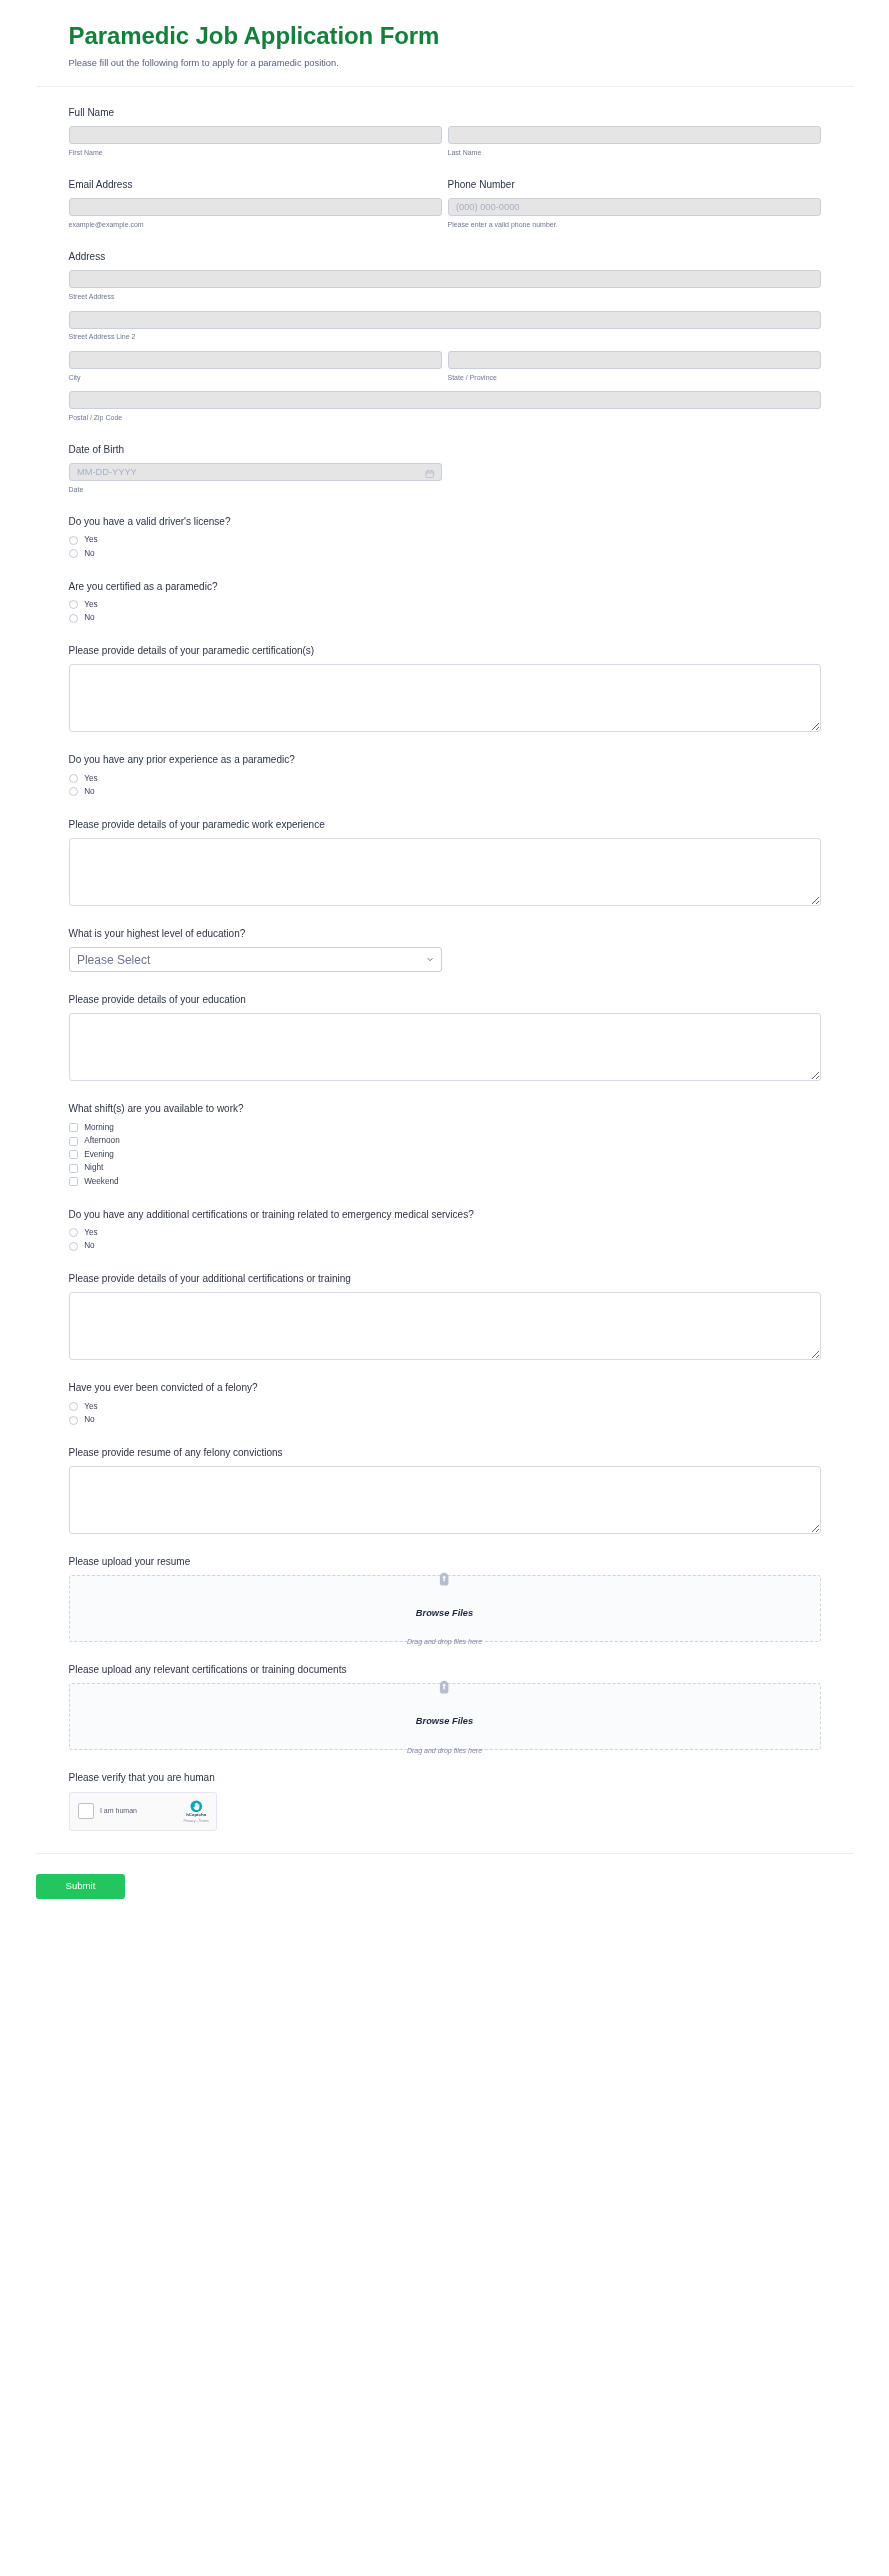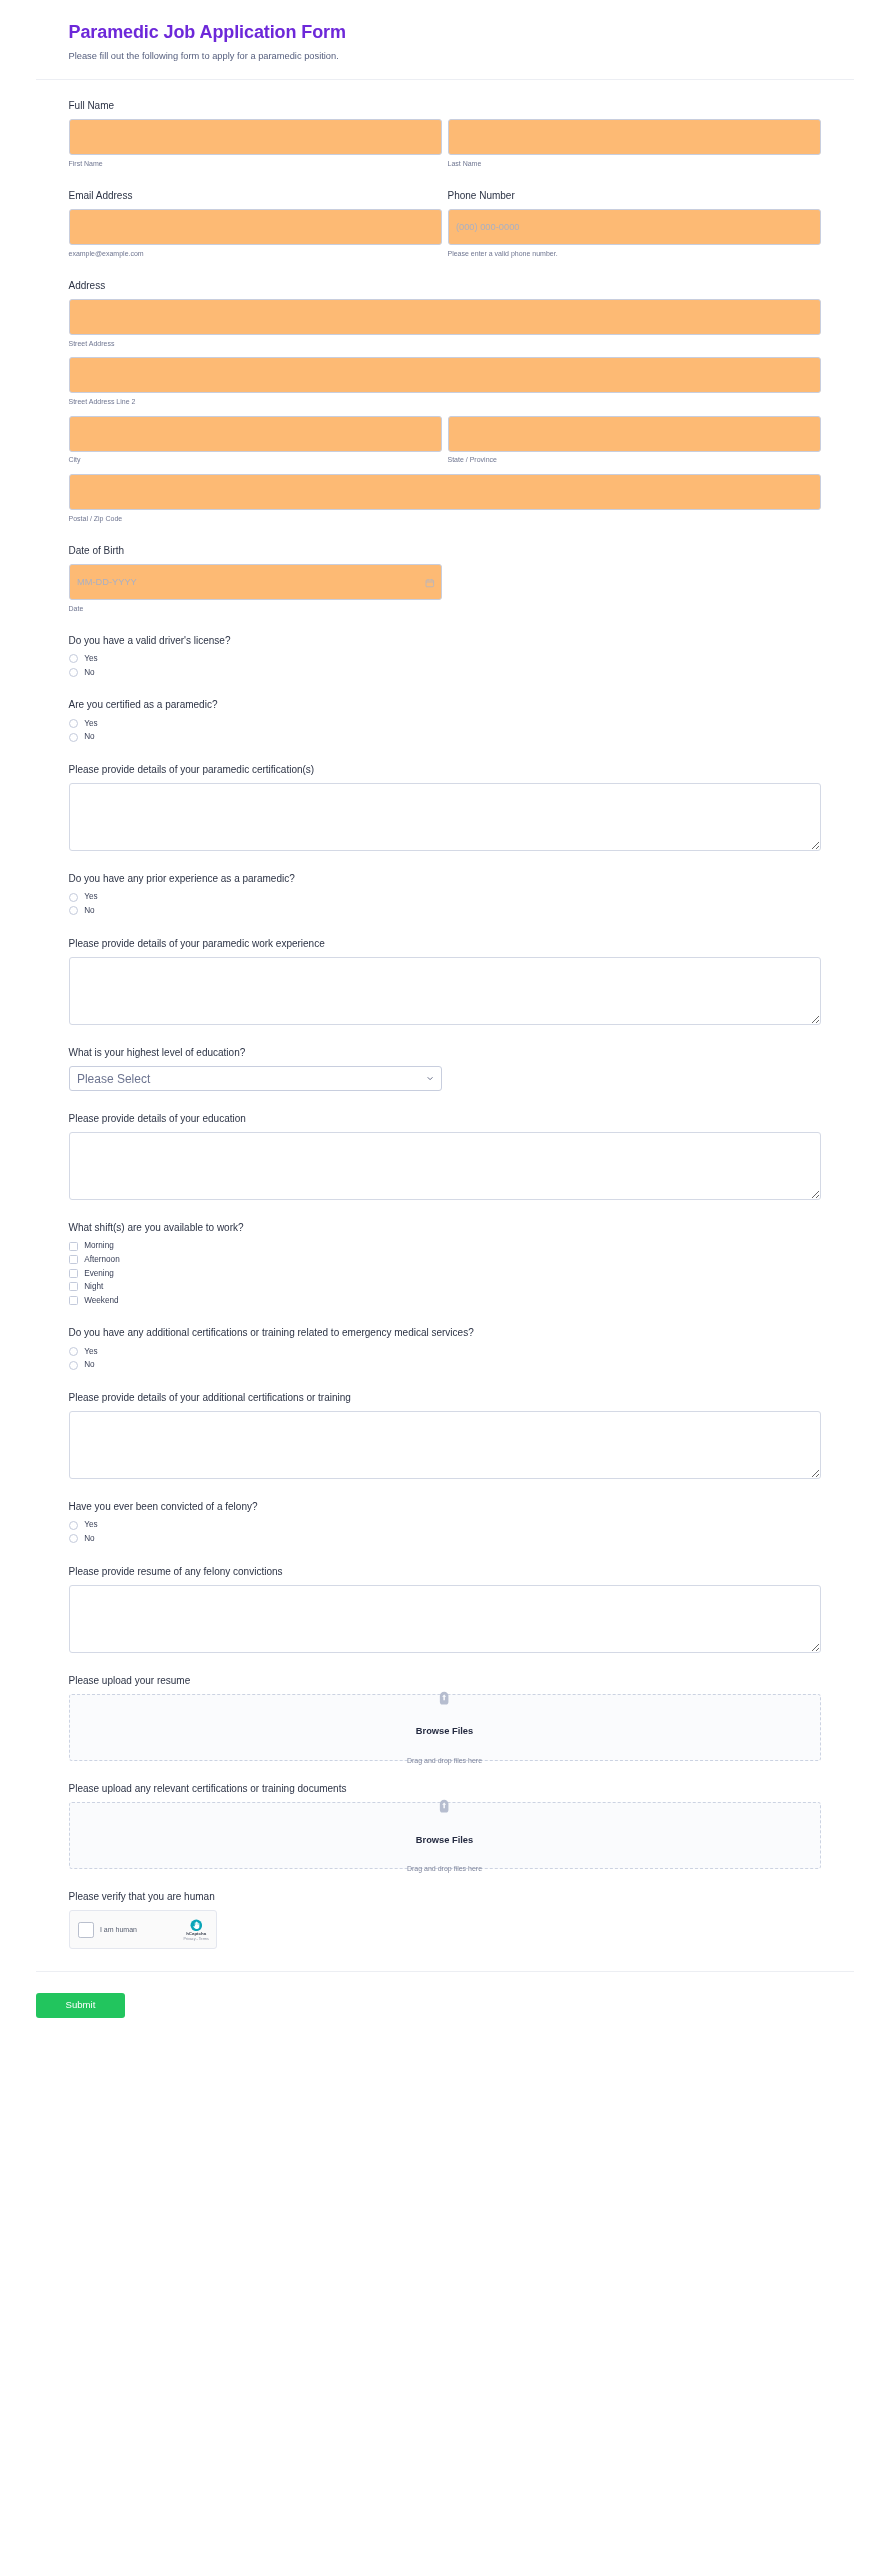--- a/index.html
+++ b/index.html
@@ -22,24 +22,24 @@
     width: 818px;
     margin: 0 auto;
     padding: 0;
   }
 
   
   .form-header {
     padding: 22px 0 16.3px 33px;
   }
   .form-title {
-    font-size: 18px;
+    font-size: 24px;
     line-height: 1.2;
     font-weight: bold;
-    color: #6d28d9;
+    color: #15803d;
     margin: 0 0 6.7px 0;
     letter-spacing: -0.1px;
   }
   .form-subtitle {
     font-size: 9.3px;
     color: #555e7d;
     margin: 0;
     line-height: 1.35;
   }
   .header-divider {
@@ -72,24 +72,24 @@
   }
 
   .row {
     display: flex;
     gap: 6px;
   }
   .col { flex: 1 1 0; min-width: 0; }
 
   .input {
     width: 100%;
-    height: 36px;
+    height: 18px;
     border: 0.7px solid #c8cede;
     border-radius: 3px;
-    background: #fdba74;
+    background: #e5e5e5;
     font-size: 9.3px;
     font-family: inherit;
     color: #2c3345;
     padding: 0 7.4px;
     outline: none;
   }
   .input::placeholder { color: #a9b0c4; }
   .input.full { width: 100%; }
 
   .input-date-wrap {
@@ -184,20 +184,21 @@
     width: 100%;
     height: 67px;
     border: 0.7px dashed #ccd3e2;
     border-radius: 3px;
     background: #fafbfd;
     display: flex;
     flex-direction: column;
     align-items: center;
     justify-content: center;
     gap: 16px;
+    font-style: italic;
   }
   .upload-icon {
     width: 16.3px;
     height: 16.3px;
     margin-bottom: 4.4px;
     color: #b6bdcf;
   }
   .upload-title {
     font-size: 9.3px;
     font-weight: bold;

